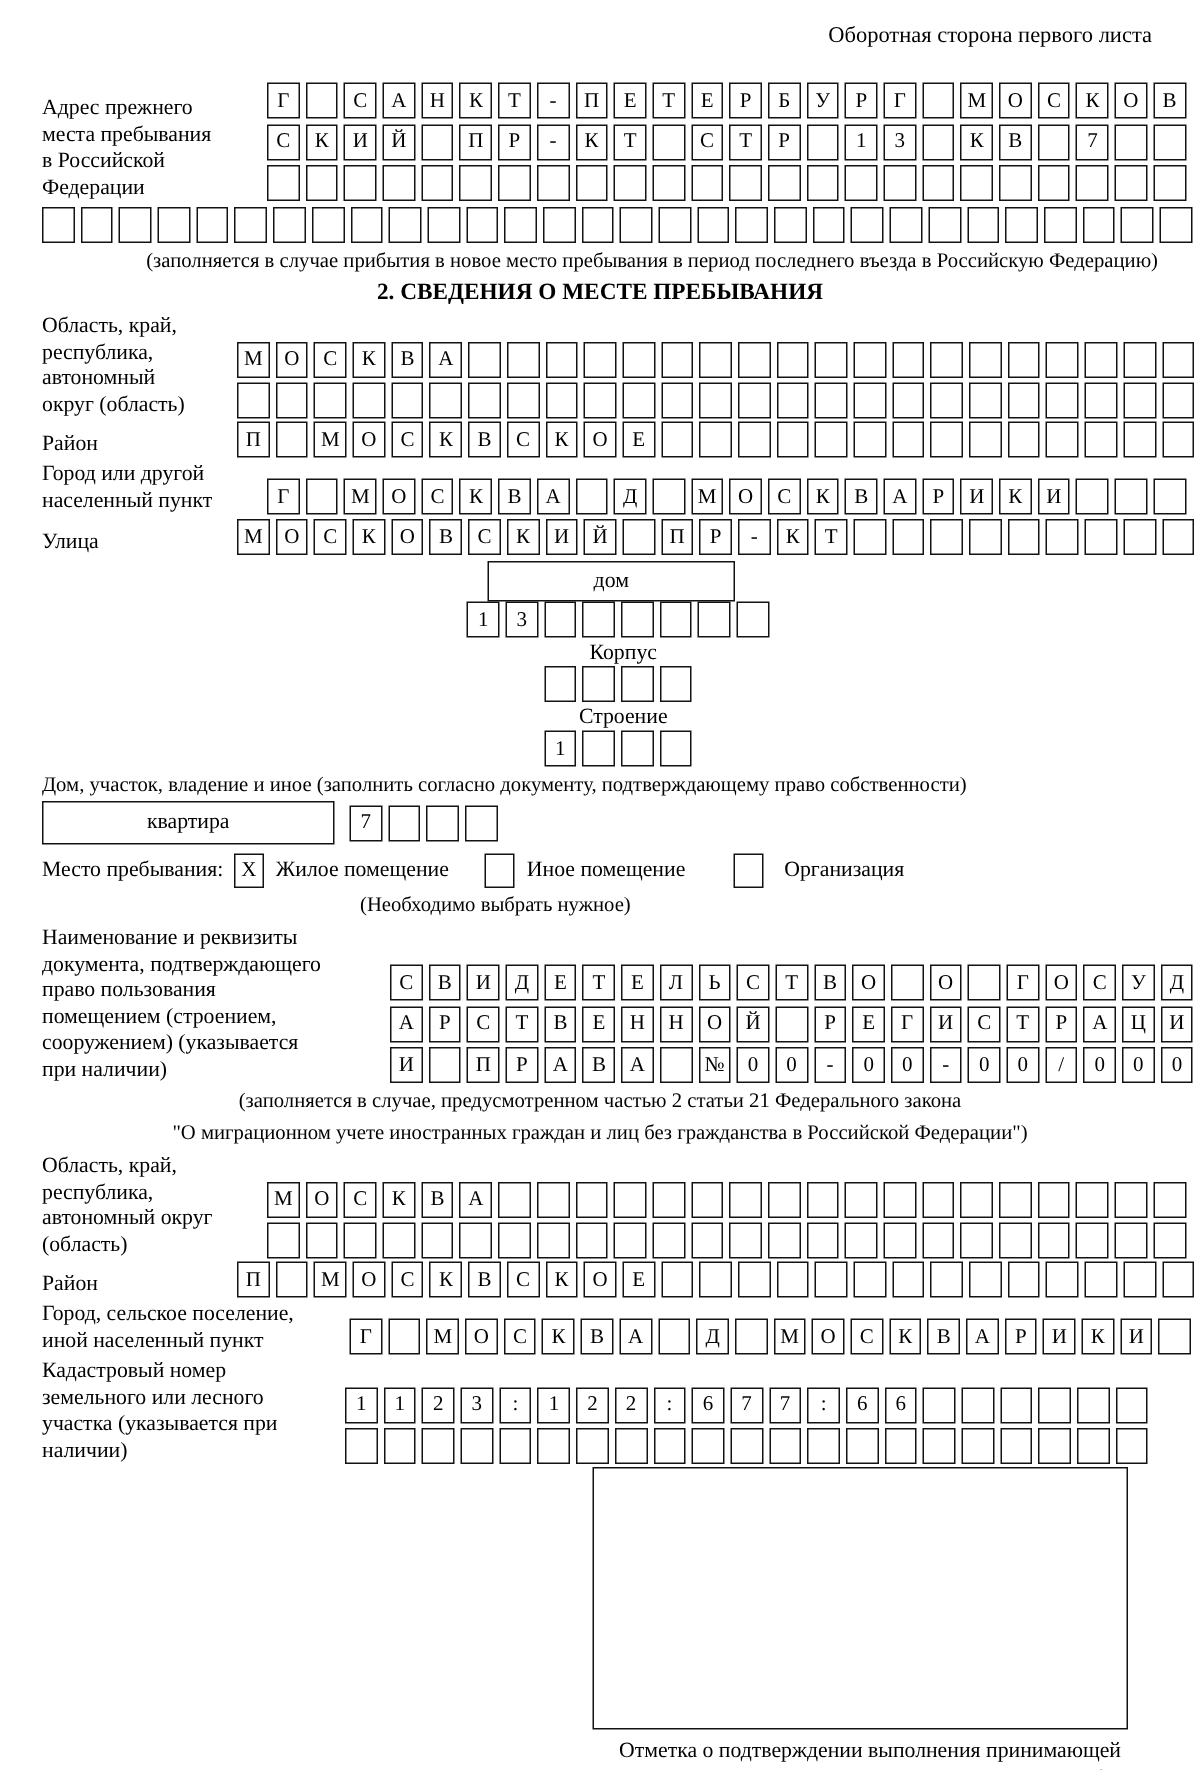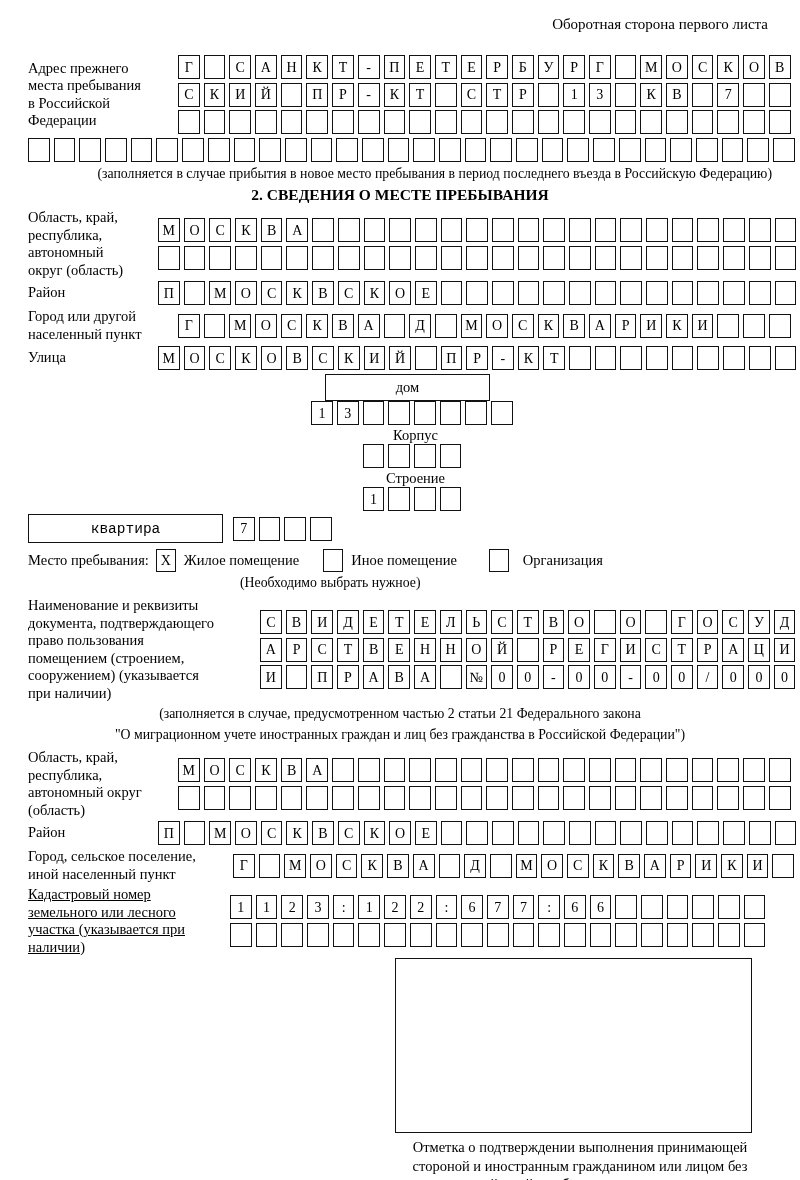--- a/index.html
+++ b/index.html
@@ -2,31 +2,31 @@
 <html><head>
 <meta charset="utf-8">
 <style>
   html,body { margin:0; padding:0; background:#ffffff; }
   body { width:800px; height:1180px; overflow:hidden; color:#000;
          font-family:"Liberation Serif","DejaVu Serif",serif; }
   .page { box-sizing:border-box; width:800px; height:1180px; padding:16px 4px 15px 28px; }
 
   .corner { text-align:right; font-size:15px; padding-right:28px; margin-bottom:22px; }
 
-  .frow { display:flex; align-items:center; }
+  .frow { display:flex; align-items:flex-end; }
   .flabel { box-sizing:border-box; font-size:14.5px; line-height:17.5px; flex:0 0 auto; }
   .w-addr     { width:150px; padding-right:32px; }
   .w-region   { width:130px; padding-right:34px; }
   .w-district { width:130px; padding-right:34px; }
   .w-city     { width:150px; padding-right:30px; }
   .w-street   { width:130px; padding-right:34px; }
   .w-doc      { width:232px; padding-right:36px; }
   .w-fregion  { width:150px; padding-right:28px; }
   .w-fcity    { width:205px; padding-right:16px; }
-  .w-cad      { width:202px; padding-right:36px;text-decoration:underline; }
+  .w-cad      { width:202px; padding-right:36px; }
 
   .cellrows { display:flex; flex-direction:column; gap:3.5px; }
   .cells { display:flex; gap:4px; flex:0 0 auto; }
   .cell { flex:0 0 auto; box-sizing:border-box; width:21.7px; height:24px;
           border:1.6px solid #121212; display:flex; align-items:center; justify-content:center;
           font-size:14px; padding-top:1px; }
   .fullrow { margin-top:4px; }
 
   .note { font-size:13.8px; line-height:17px; }
   .center { text-align:right; padding-right:24px; }
@@ -35,21 +35,21 @@
   .mt2{margin-top:2px}.mt3{margin-top:3px}.mt5{margin-top:5px}.mt6{margin-top:6px}
 
   .houserow { align-items:center; margin-top:4px;flex-direction:column; }
   .house-box { box-sizing:border-box; width:165px; height:27px; border:1.6px solid #121212;
                display:flex; align-items:center; justify-content:center; font-size:14.5px;
                margin-right:9px; }
   .inline-label { font-size:14.5px; margin:0 5px 0 12px; padding-top:2px; }
   .aptrow { align-items:center; margin-top:3px; }
   .apt-box { box-sizing:border-box; width:195px; height:29px; border:1.6px solid #121212;
              display:flex; align-items:center; justify-content:center; font-size:14.5px;
-             margin-right:10px;font-family:Liberation Mono, monospace; }
+             margin-right:10px; }
 
   .stayrow { align-items:center; margin-top:6px; font-size:14.5px; }
   .stay-label { margin-right:7px; }
   .stay-opt { margin:0 10px 0 8px; }
   .checkcells .cell { width:20px; height:23px; }
   .gap1 { margin-left:14px; } .gap2 { margin-left:22px; }
   .stay-note { margin-left:212px; margin-top:2px; }
 
   .actual-title { text-align:center; padding-right:24px; font-weight:bold; font-size:15px; margin-top:6px; }
   .actual-note { text-align:center; padding-right:24px; font-size:13.8px; line-height:19px; margin-top:2px; }
@@ -357,20 +357,21 @@
         <div class="cell"></div>
       </div>
     <div class="inline-label">Строение</div>
     <div class="cells">
         <div class="cell">1</div>
         <div class="cell"></div>
         <div class="cell"></div>
         <div class="cell"></div>
       </div>
   </div>
+  <div class="note mt3">Дом, участок, владение и иное (заполнить согласно документу, подтверждающему право собственности)</div>
 
   <div class="frow aptrow">
     <div class="apt-box">квартира</div>
     <div class="cells">
         <div class="cell">7</div>
         <div class="cell"></div>
         <div class="cell"></div>
         <div class="cell"></div>
       </div>
   </div>

